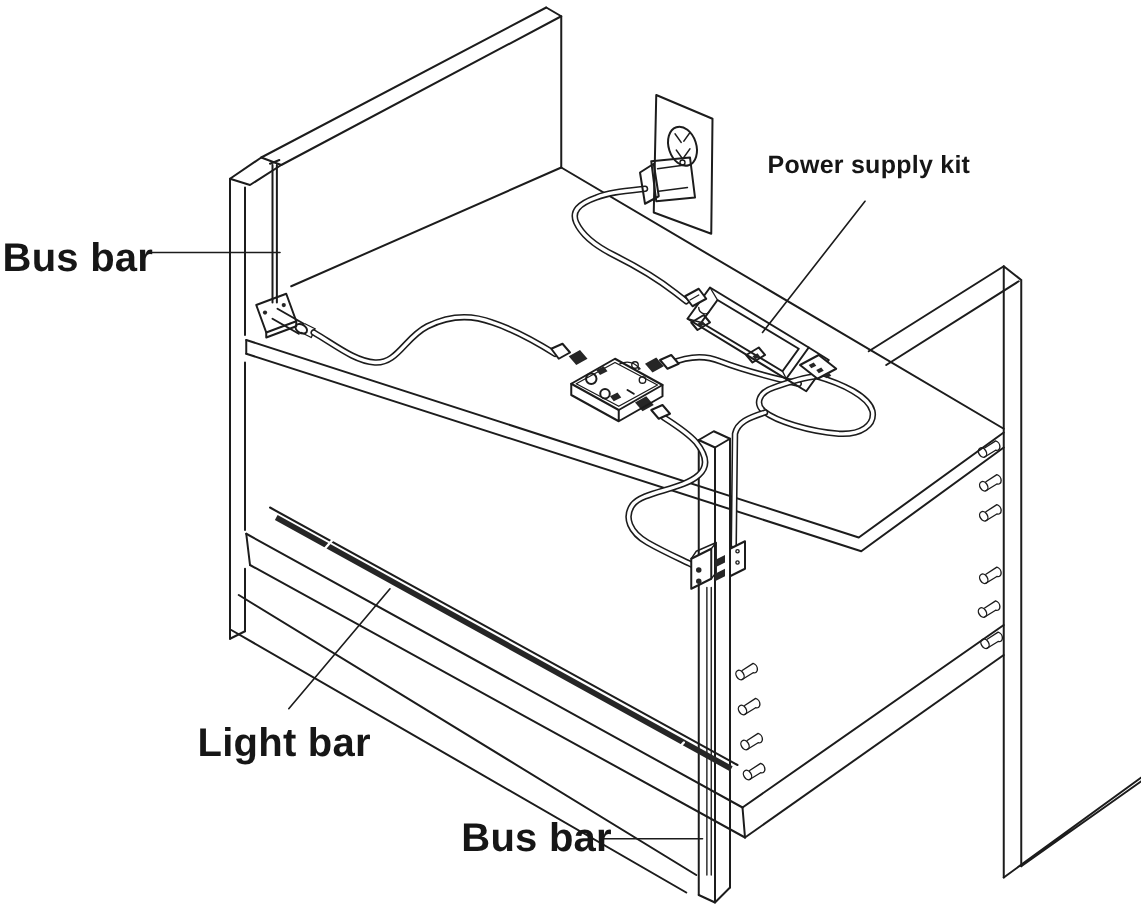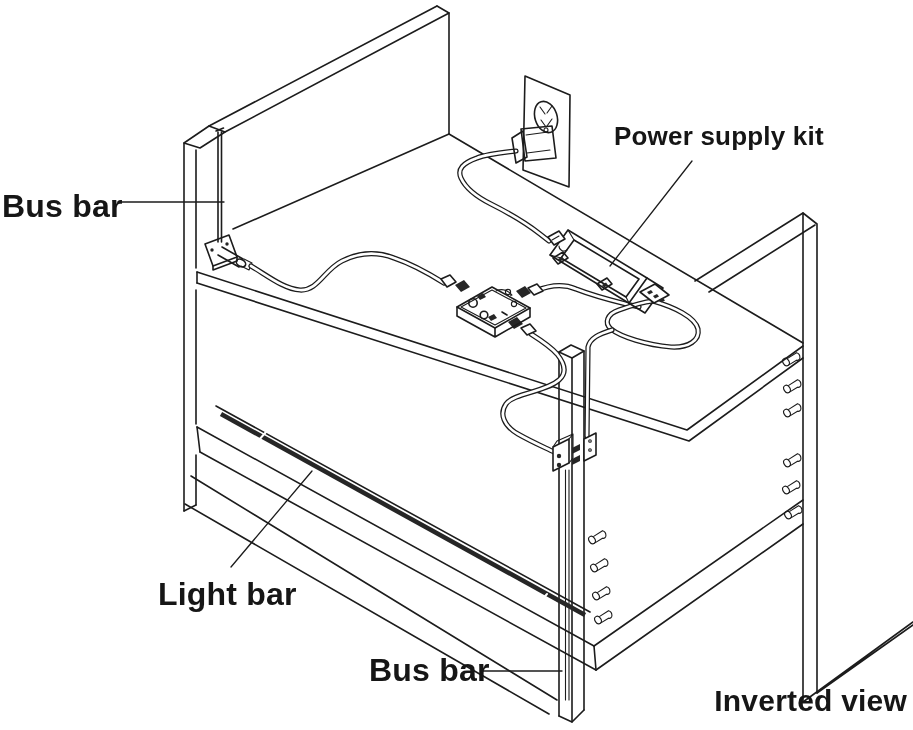--- a/index.html
+++ b/index.html
@@ -12,21 +12,21 @@
   svg .fill-dark{fill:#262626;stroke:none}
   svg .fill-white{fill:#ffffff}
   svg .cable-out{stroke-width:5.2}
   svg .cable-in{stroke:#ffffff;stroke-width:2.7}
   svg .lightbar{stroke:#262626;stroke-width:4.6;stroke-linecap:butt}
   svg .white-tick{stroke:#ffffff;stroke-width:2}
   svg .leader{stroke-width:1.3}
   .lbl{position:absolute;font-weight:bold;font-size:32px;color:#161616;white-space:nowrap;
        letter-spacing:.2px;}
   .lbl-bus-top{left:2px;top:188px;}
-  .lbl-psk{left:614px;top:121px;font-size:26px;}
+  .lbl-psk{left:614px;top:121px;font-size:20px;}
   .lbl-light{left:158px;top:576px;}
   .lbl-bus-bottom{left:369px;top:652px;}
   .lbl-view{right:6px;top:684px;font-size:30px;}
 </style>
 </head>
 <body>
 
 <div id="stage">
   <svg id="art" width="913" height="730" viewBox="0 0 913 730">
     <defs>
@@ -203,14 +203,13 @@
       <path class="leader" d="M692,161 L610,266"></path>
       <path class="leader" d="M231,567 L312,471"></path>
       <path class="leader" d="M483,671 L562,671"></path>
     </g>
   </svg>
 
   <div class="lbl lbl-bus-top">Bus bar</div>
   <div class="lbl lbl-psk">Power supply kit</div>
   <div class="lbl lbl-light">Light bar</div>
   <div class="lbl lbl-bus-bottom">Bus bar</div>
-  <div class="lbl lbl-view">Inverted view</div>
 </div>
 
 </body></html>

